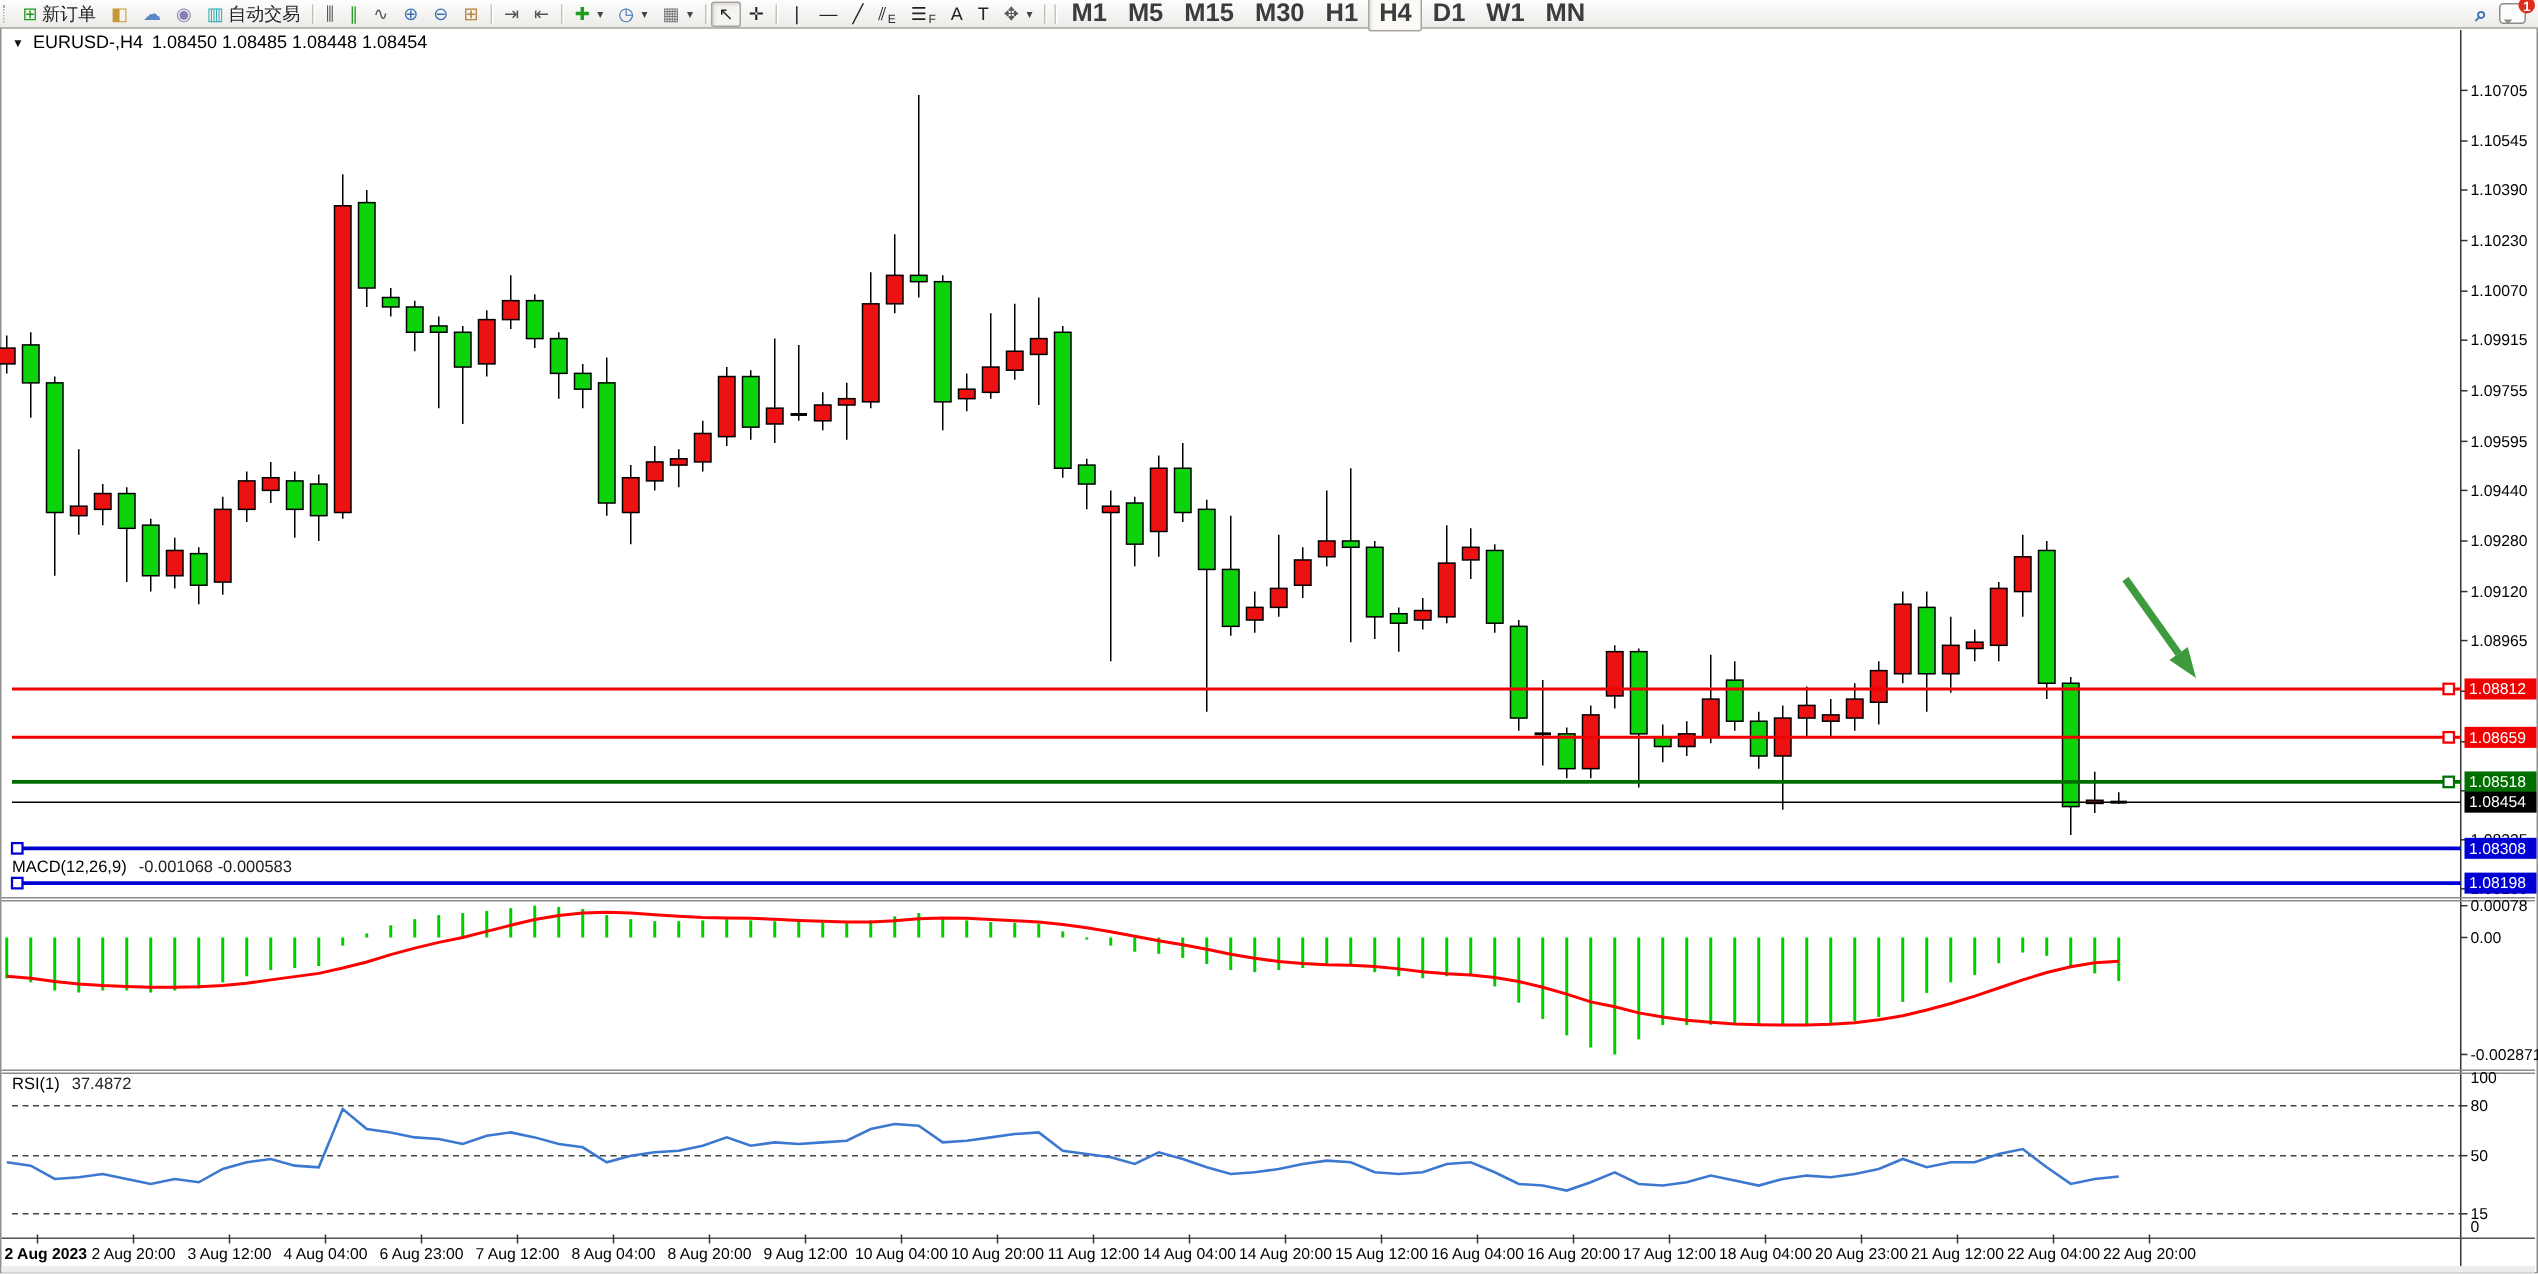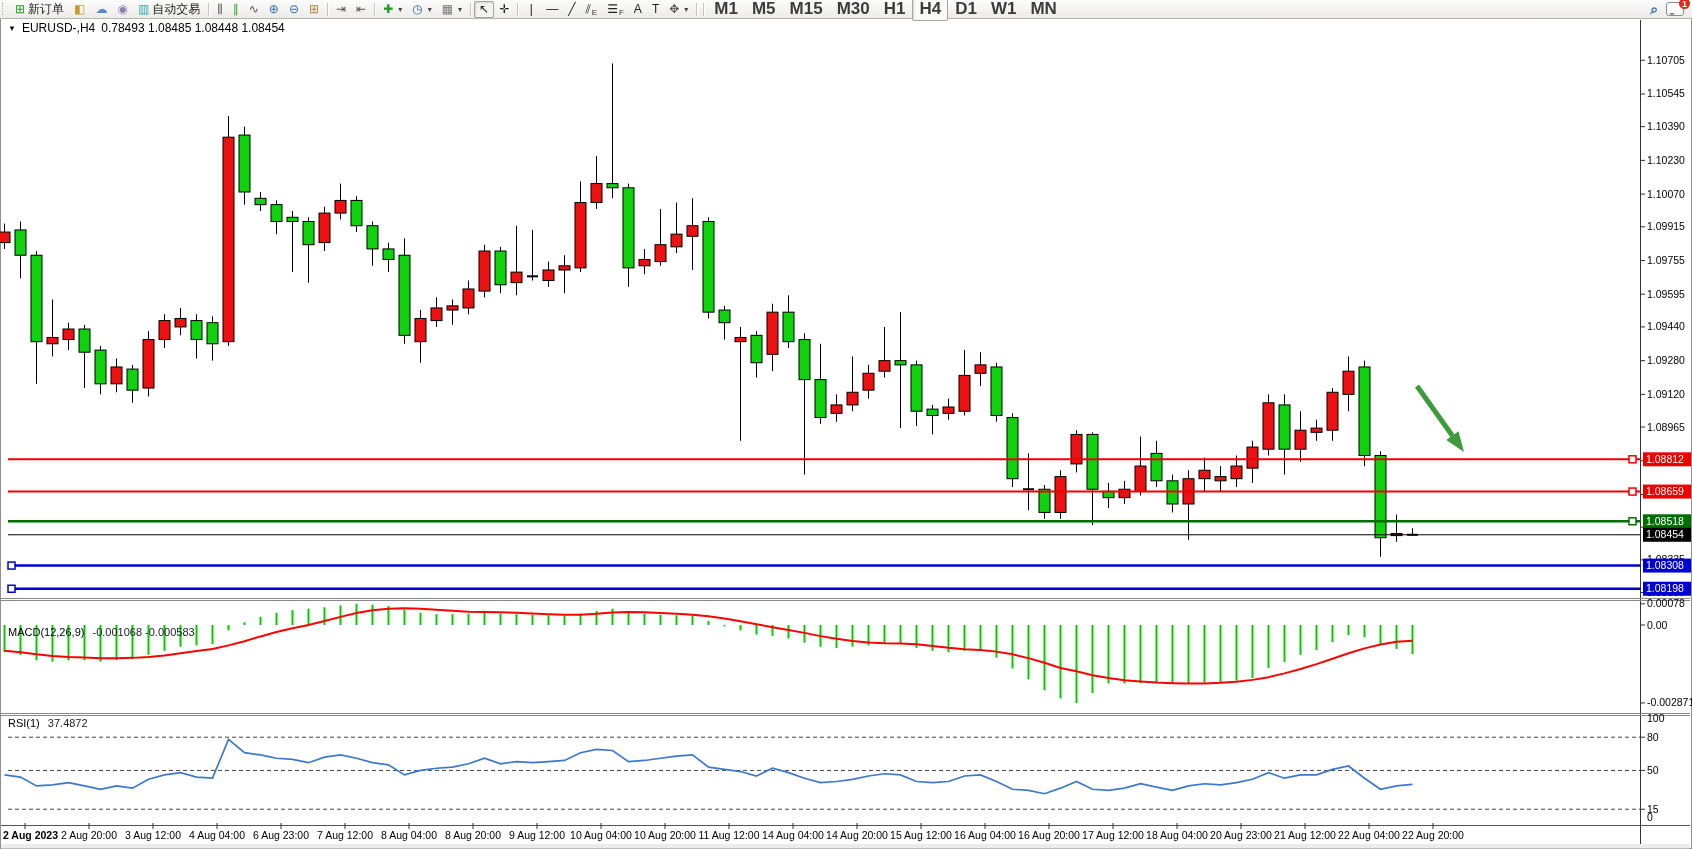--- a/index.html
+++ b/index.html
@@ -554,24 +554,24 @@
       <text x="1305" y="839" font-size="10.5" fill="#000" text-anchor="middle" font-weight="normal">21 Aug 12:00</text>
       <line x1="1369" y1="823" x2="1369" y2="829" stroke="#333"></line>
       <text x="1369" y="839" font-size="10.5" fill="#000" text-anchor="middle" font-weight="normal">22 Aug 04:00</text>
       <line x1="1433" y1="823" x2="1433" y2="829" stroke="#333"></line>
       <text x="1433" y="839" font-size="10.5" fill="#000" text-anchor="middle" font-weight="normal">22 Aug 20:00</text>
     </svg>
 
   <div class="overlay title-row" style="position:absolute;">
     <span class="tri">▼</span>
     <span>EURUSD-,H4</span>
-    <span>0.78493 1.08485 1.08448 1.08454</span>
+    <span>1.08450 1.08485 1.08448 1.08454</span>
   </div>
 
-  <div class="overlay ind-label" style="left:8px;top:626px;">
+  <div class="overlay ind-label" style="left:8px;top:572px;">
     <span>MACD(12,26,9)</span>
     <span style="margin-left:5px;color:#222;">-0.001068 -0.000583</span>
   </div>
 
   <div class="overlay ind-label" style="left:8px;top:717px;">
     <span>RSI(1)</span>
     <span style="margin-left:5px;color:#222;text-align:center;">37.4872</span>
   </div>
 
 </div>

